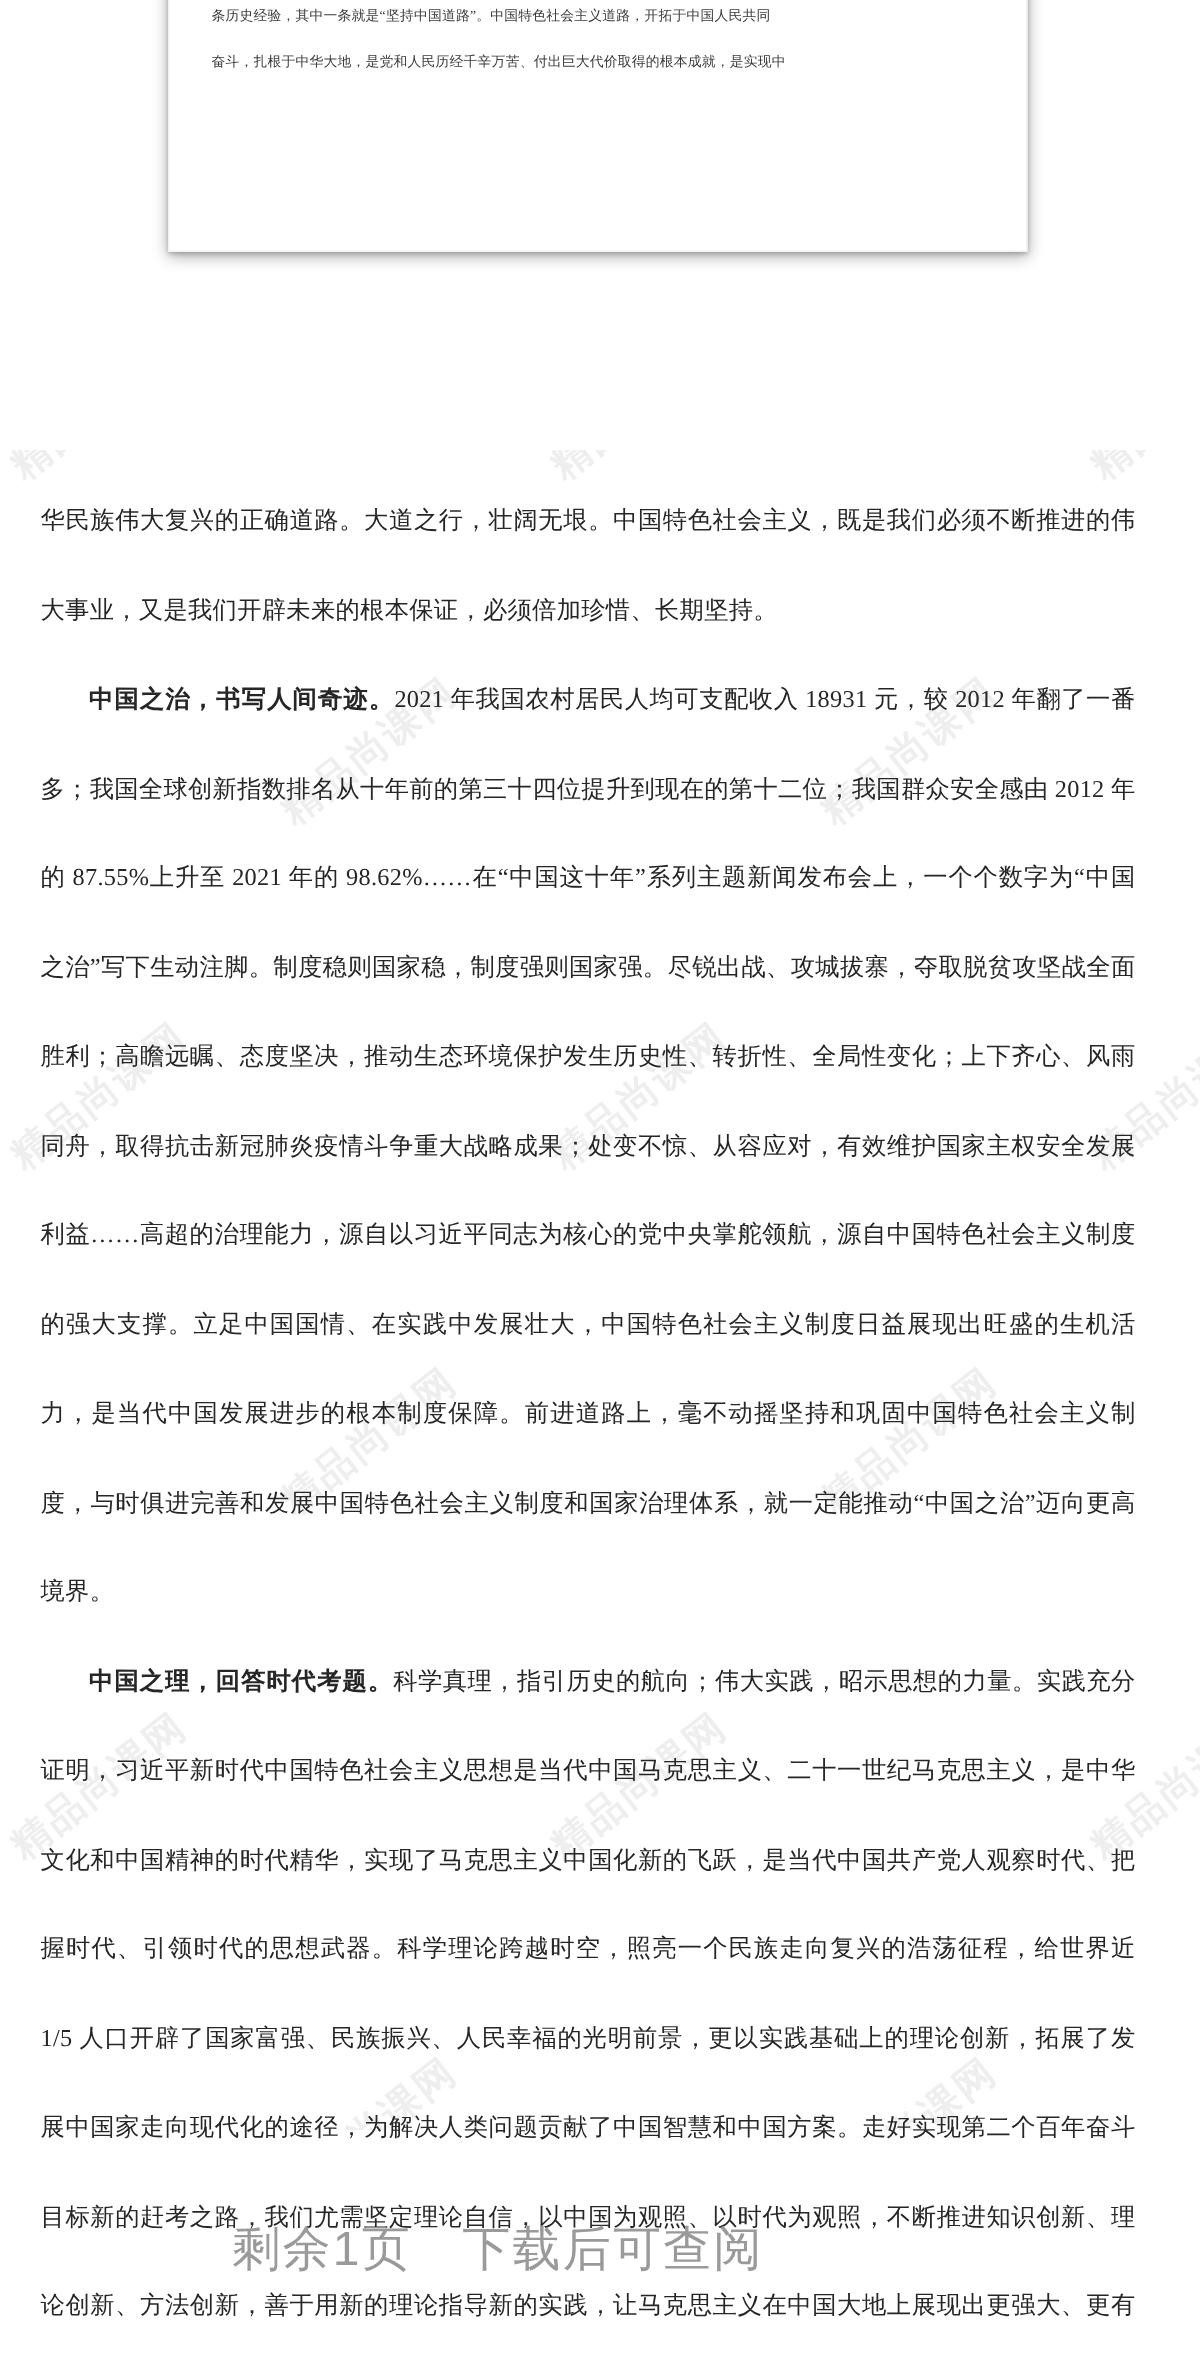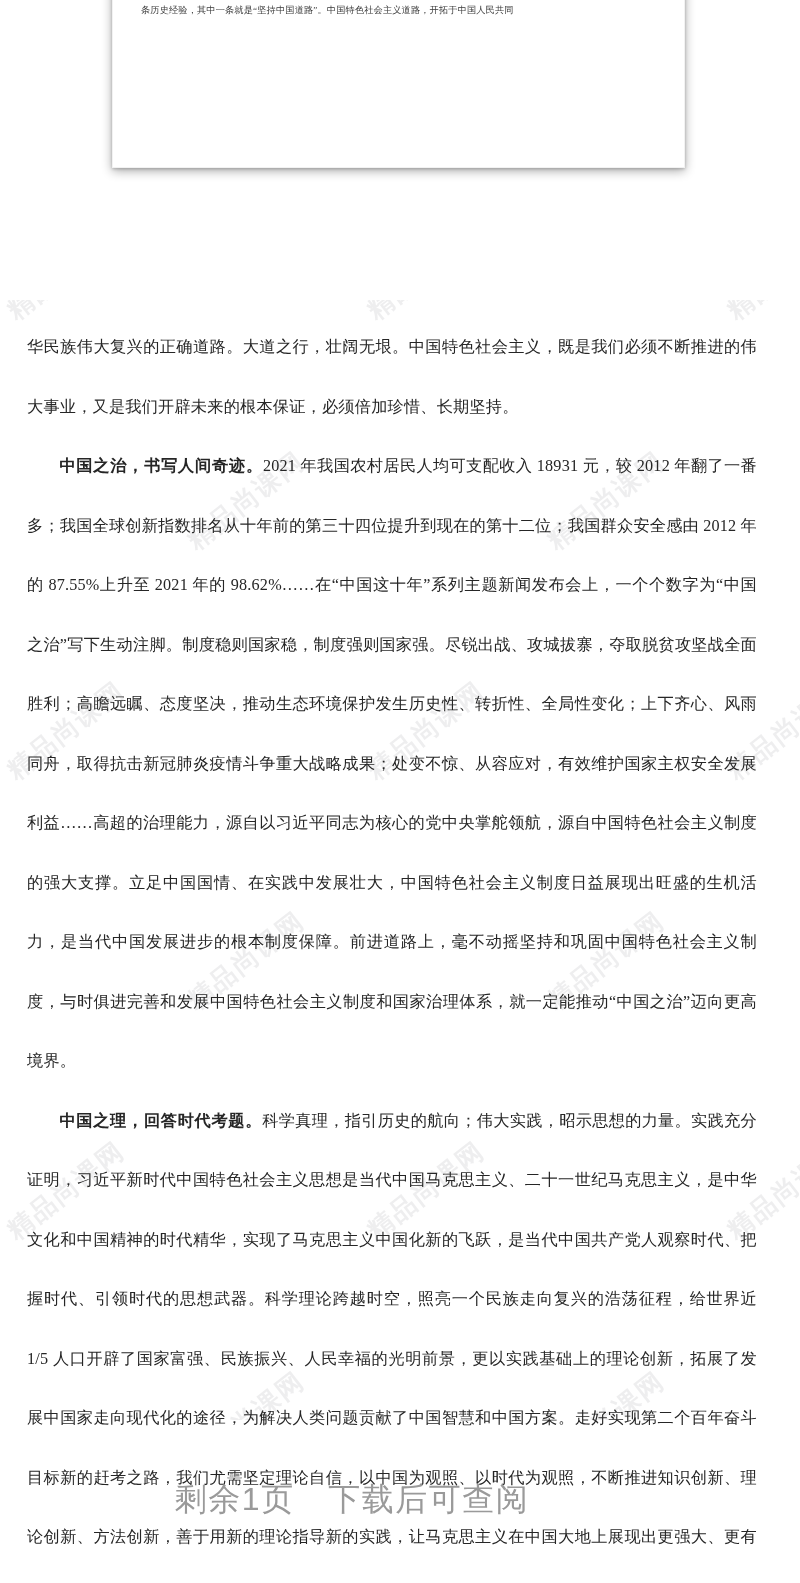--- a/index.html
+++ b/index.html
@@ -108,39 +108,39 @@
   }
 
   
   .footer-notice {
     position: absolute;
     left: 0;
     top: 1478px;
     width: 664px;
     text-align: center;
     z-index: 3;
-    padding-left: 20px;
   }
   .footer-notice .notice-text {
     display: inline-block;
     font-family: "Liberation Sans", "DejaVu Sans", sans-serif;
     font-size: 32px;
     color: #9a9a9a;
     letter-spacing: 1.5px;
     white-space: pre;
   }
 </style>
 </head>
 <body>
 
 <div class="page">
 
   <div class="prev-page-card">
     <div class="card-inner">
       <div class="card-line">条历史经验，其中一条就是“坚持中国道路”。中国特色社会主义道路，开拓于中国人民共同</div>
+      <div class="card-line">奋斗，扎根于中华大地，是党和人民历经千辛万苦、付出巨大代价取得的根本成就，是实现中</div>
     </div>
   </div>
 
   <div class="watermark-layer" id="wm-layer">
       <span class="wm" style="left: 0px; top: 0px;">精品尚课网</span>
       <span class="wm" style="left: 360px; top: 0px;">精品尚课网</span>
       <span class="wm" style="left: 720px; top: 0px;">精品尚课网</span>
       <span class="wm" style="left: 180px; top: 230px;">精品尚课网</span>
       <span class="wm" style="left: 540px; top: 230px;">精品尚课网</span>
       <span class="wm" style="left: 0px; top: 460px;">精品尚课网</span>

